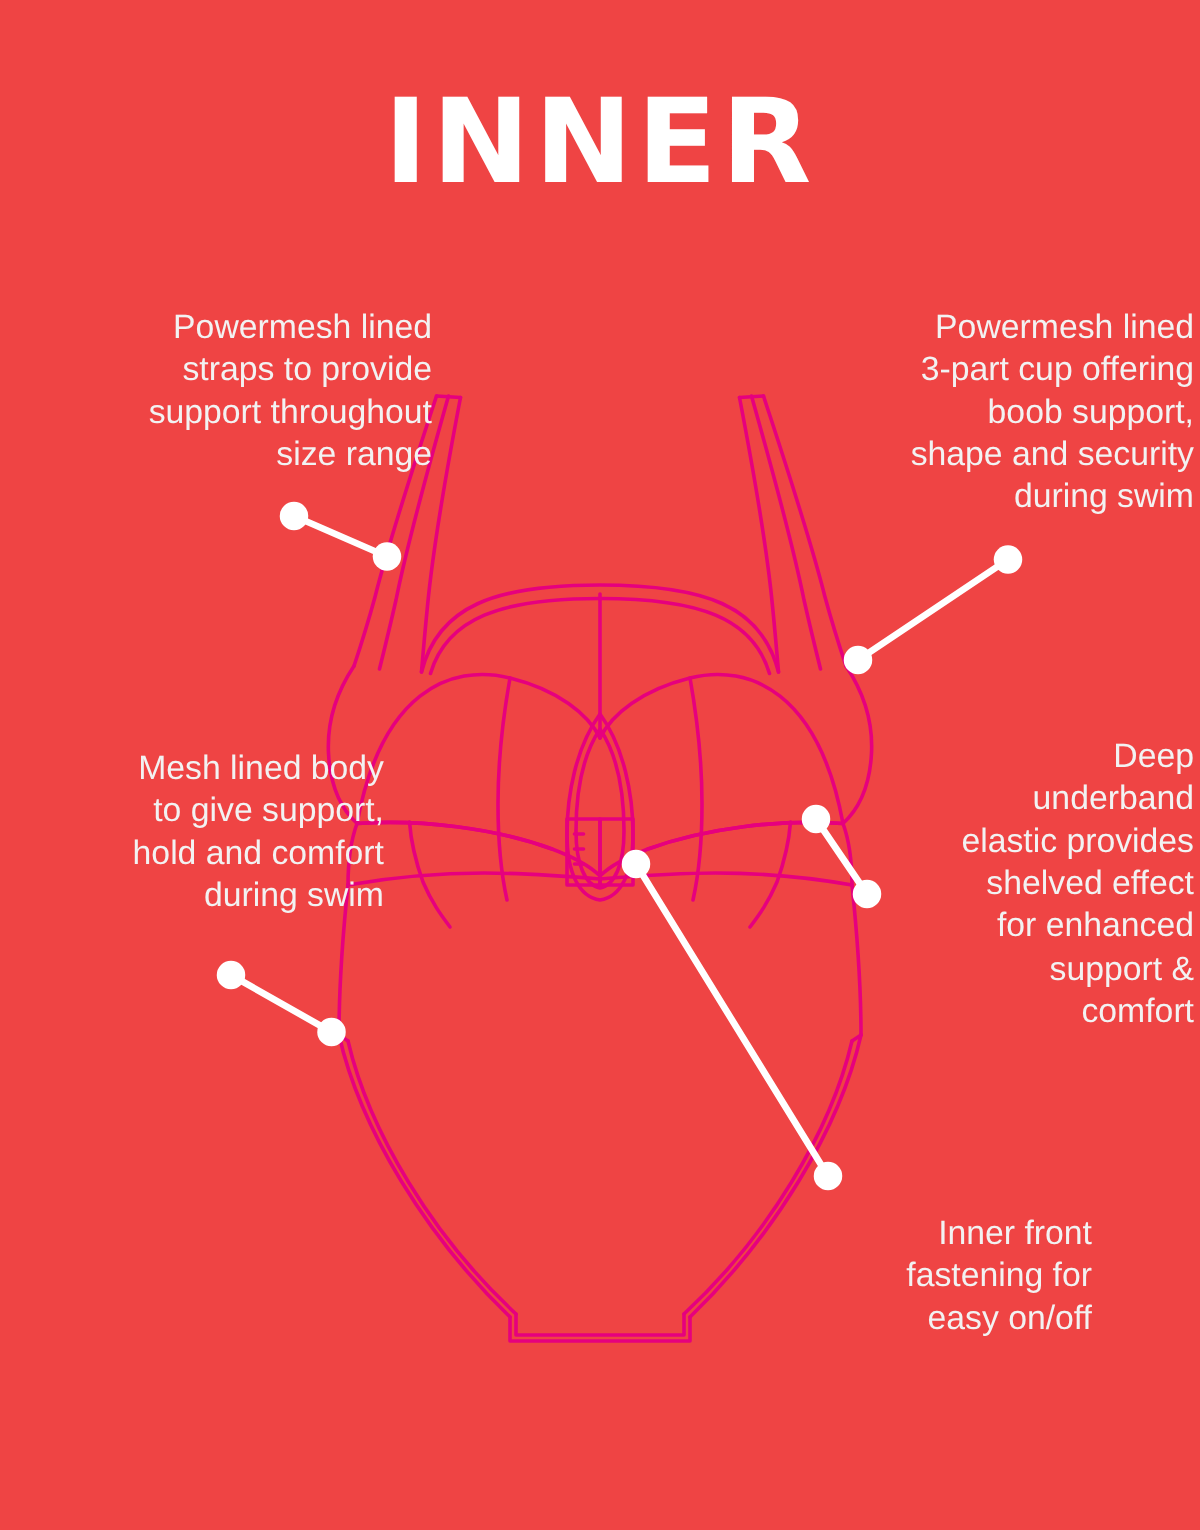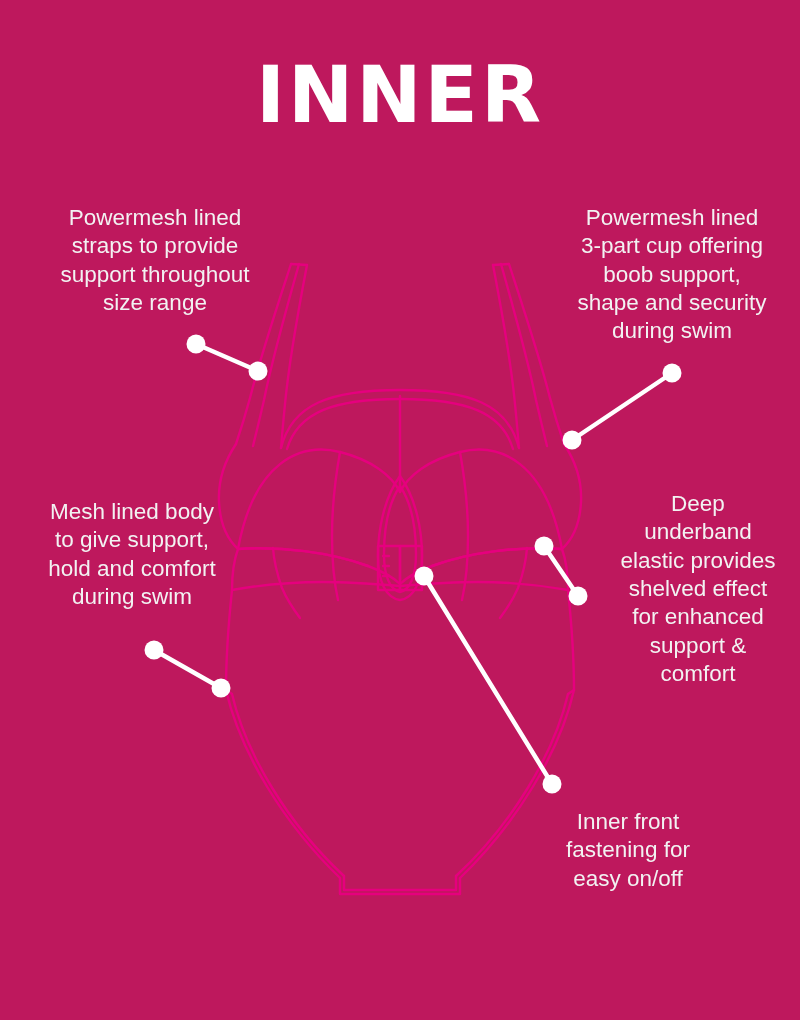--- a/index.html
+++ b/index.html
@@ -4,21 +4,21 @@
 <style>
   html, body {
     margin: 0;
     padding: 0;
     background: #000000;
   }
   #page {
     position: relative;
     width: 800px;
     height: 1020px;
-    background: #be185d;
+    background: #ef4444;
     overflow: hidden;
     font-family: "Liberation Sans", sans-serif;
   }
   #title {
     position: absolute;
     top: 56px;
     left: 0;
     width: 800px;
     text-align: center;
     color: #ffffff;
@@ -26,21 +26,21 @@
     font-weight: bold;
     letter-spacing: 3px;
     line-height: 1;
     font-family: "DejaVu Sans", sans-serif;
   }
   .callout {
     position: absolute;
     color: #f2f2f2;
     font-size: 22.5px;
     line-height: 1.26;
-    text-align: center;
+    text-align: right;
     font-family: "Liberation Sans", sans-serif;
     font-weight: 300;
     white-space: pre-line;
   }
   #callout-straps   { left: 22px;  top: 204px; width: 266px; }
   #callout-cup      { left: 548px; top: 204px; width: 248px; }
   #callout-body     { left: 8px;   top: 498px; width: 248px; }
   #callout-underband{ left: 600px; top: 490px; width: 196px; }
   #callout-fasten   { left: 528px; top: 808px; width: 200px; }
 

